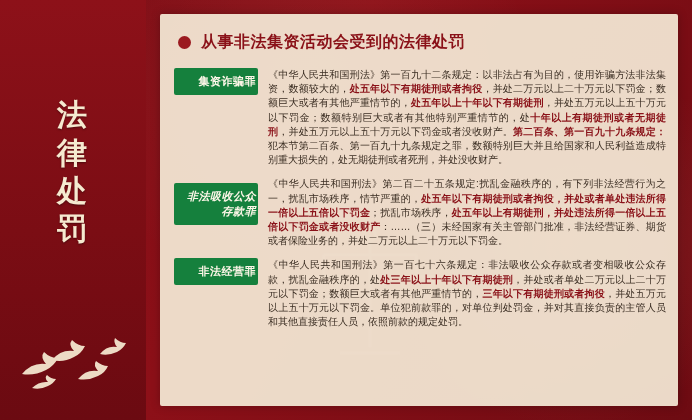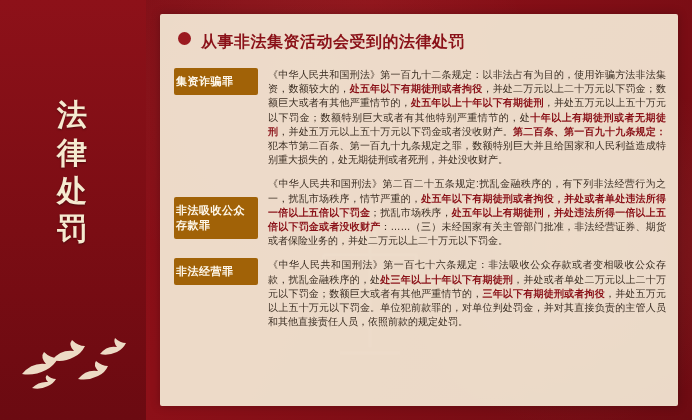--- a/index.html
+++ b/index.html
@@ -92,20 +92,21 @@
     background: rgba(244, 233, 214, 0.93);
     border-radius: 2px;
     box-shadow: 0 0 10px rgba(0,0,0,0.25);
   }
 
   .heading {
     position: absolute;
     left: 18px;
     top: 18px;
     display: flex;
+    align-items: center;
   }
   .bullet-dot {
     width: 13px;
     height: 13px;
     border-radius: 50%;
     background: #9b1a20;
     margin-right: 10px;
     flex: none;
   }
   .heading-text {
@@ -123,46 +124,46 @@
     width: 492px;
   }
   .row {
     display: flex;
     align-items: flex-start;
     margin-bottom: 10px;
   }
   .tag {
     flex: none;
     width: 80px;
-    background: #a16207;
+    background: #15803d;
     color: #fdf6e8;
     font-family: "Liberation Serif", serif;
     font-size: 11px;
     font-weight: bold;
     line-height: 15px;
-    text-align: left;
+    text-align: right;
     padding: 6px 2px;
     border-radius: 2px;
     letter-spacing: 0.5px;
     margin-right: 10px;
   }
   .body-text {
     flex: 1;
     font-family: Liberation Sans, sans-serif;
     font-size: 10px;
     line-height: 14.2px;
     color: #3a2d22;
     text-align: justify;
   }
   .body-text .em {
     color: #8a1118;
     font-weight: bold;
   }
   .row-1 .tag { margin-top: 0px; }
-  .row-2 .tag { margin-top: 20px; }
+  .row-2 .tag { margin-top: 6px; font-style: italic; }
   .row-3 .tag { margin-top: 0px; }
 </style>
 </head>
 <body>
 
 <div class="slide">
 
   <div class="bg-texture"></div>
 
   <svg class="bg-scale" viewBox="0 0 100 110">

